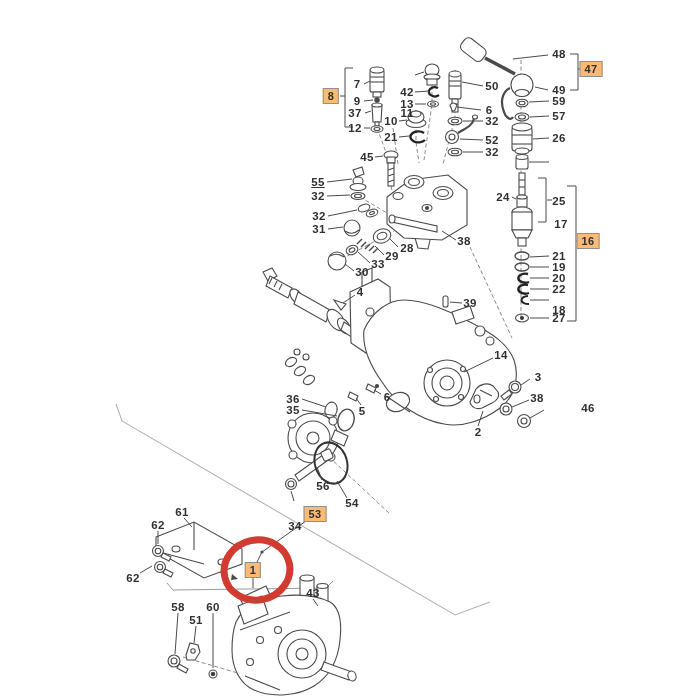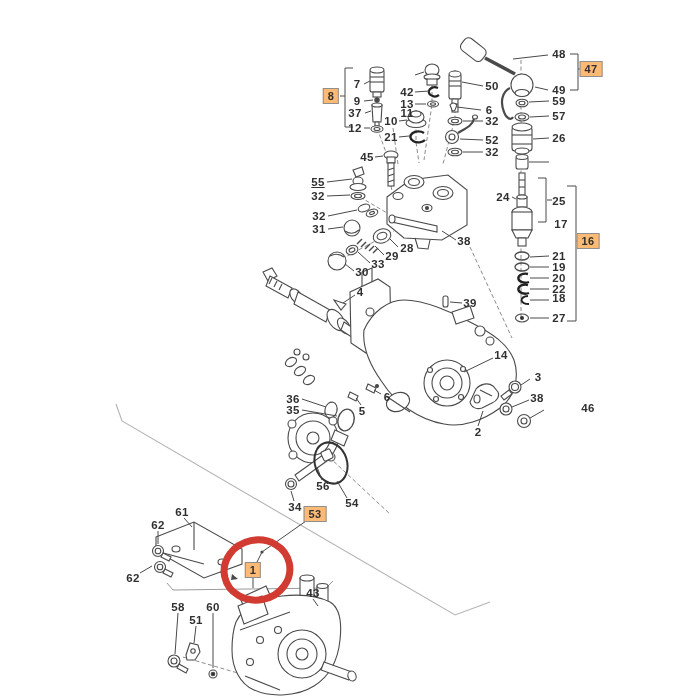--- a/index.html
+++ b/index.html
@@ -448,21 +448,21 @@
       <div class="callout" style="left: 559px; top: 101px;">59</div>
       <div class="callout" style="left: 559px; top: 116px;">57</div>
       <div class="callout" style="left: 559px; top: 138px;">26</div>
       <div class="callout" style="left: 559px; top: 162px; margin-top: 39px;">25</div>
       <div class="callout" style="left: 561px; top: 204px; margin-top: 20px;">17</div>
       <div class="callout boxed" style="left: 588px; top: 241px;">16</div>
       <div class="callout" style="left: 559px; top: 256px;">21</div>
       <div class="callout" style="left: 559px; top: 267px;">19</div>
       <div class="callout" style="left: 559px; top: 278px;">20</div>
       <div class="callout" style="left: 559px; top: 289px;">22</div>
-      <div class="callout" style="left: 559px; top: 298px;">18</div>
+      <div class="callout" style="left: 559px; top: 310px;">18</div>
       <div class="callout" style="left: 559px; top: 318px;">27</div>
       <div class="callout" style="left: 503px; top: 197px;">24</div>
       <div class="callout" style="left: 357px; top: 84px;">7</div>
       <div class="callout boxed" style="left: 331px; top: 96px;">8</div>
       <div class="callout" style="left: 357px; top: 101px;">9</div>
       <div class="callout" style="left: 355px; top: 113px;">37</div>
       <div class="callout" style="left: 355px; top: 128px;">12</div>
       <div class="callout" style="left: 407px; top: 75px; margin-top: 38px;">11</div>
       <div class="callout" style="left: 407px; top: 92px;">42</div>
       <div class="callout" style="left: 407px; top: 104px;">13</div>
@@ -488,21 +488,21 @@
       <div class="callout" style="left: 501px; top: 355px;">14</div>
       <div class="callout" style="left: 538px; top: 377px;">3</div>
       <div class="callout" style="left: 537px; top: 398px;">38</div>
       <div class="callout" style="left: 552px; top: 408px; margin-left: 36px;">46</div>
       <div class="callout" style="left: 478px; top: 432px;">2</div>
       <div class="callout" style="left: 293px; top: 399px;">36</div>
       <div class="callout" style="left: 293px; top: 410px;">35</div>
       <div class="callout" style="left: 387px; top: 397px;">6</div>
       <div class="callout" style="left: 362px; top: 411px;">5</div>
       <div class="callout" style="left: 323px; top: 486px;">56</div>
-      <div class="callout" style="left: 295px; top: 507px;">34</div>
+      <div class="callout" style="left: 295px; top: 526px;">34</div>
       <div class="callout" style="left: 352px; top: 503px;">54</div>
       <div class="callout boxed" style="left: 315px; top: 514px;">53</div>
       <div class="callout" style="left: 182px; top: 512px;">61</div>
       <div class="callout" style="left: 158px; top: 525px;">62</div>
       <div class="callout" style="left: 133px; top: 578px;">62</div>
       <div class="callout boxed" style="left: 253px; top: 570px;">1</div>
       <div class="callout" style="left: 313px; top: 593px;">43</div>
       <div class="callout" style="left: 178px; top: 607px;">58</div>
       <div class="callout" style="left: 196px; top: 620px;">51</div>
       <div class="callout" style="left: 213px; top: 607px;">60</div>

